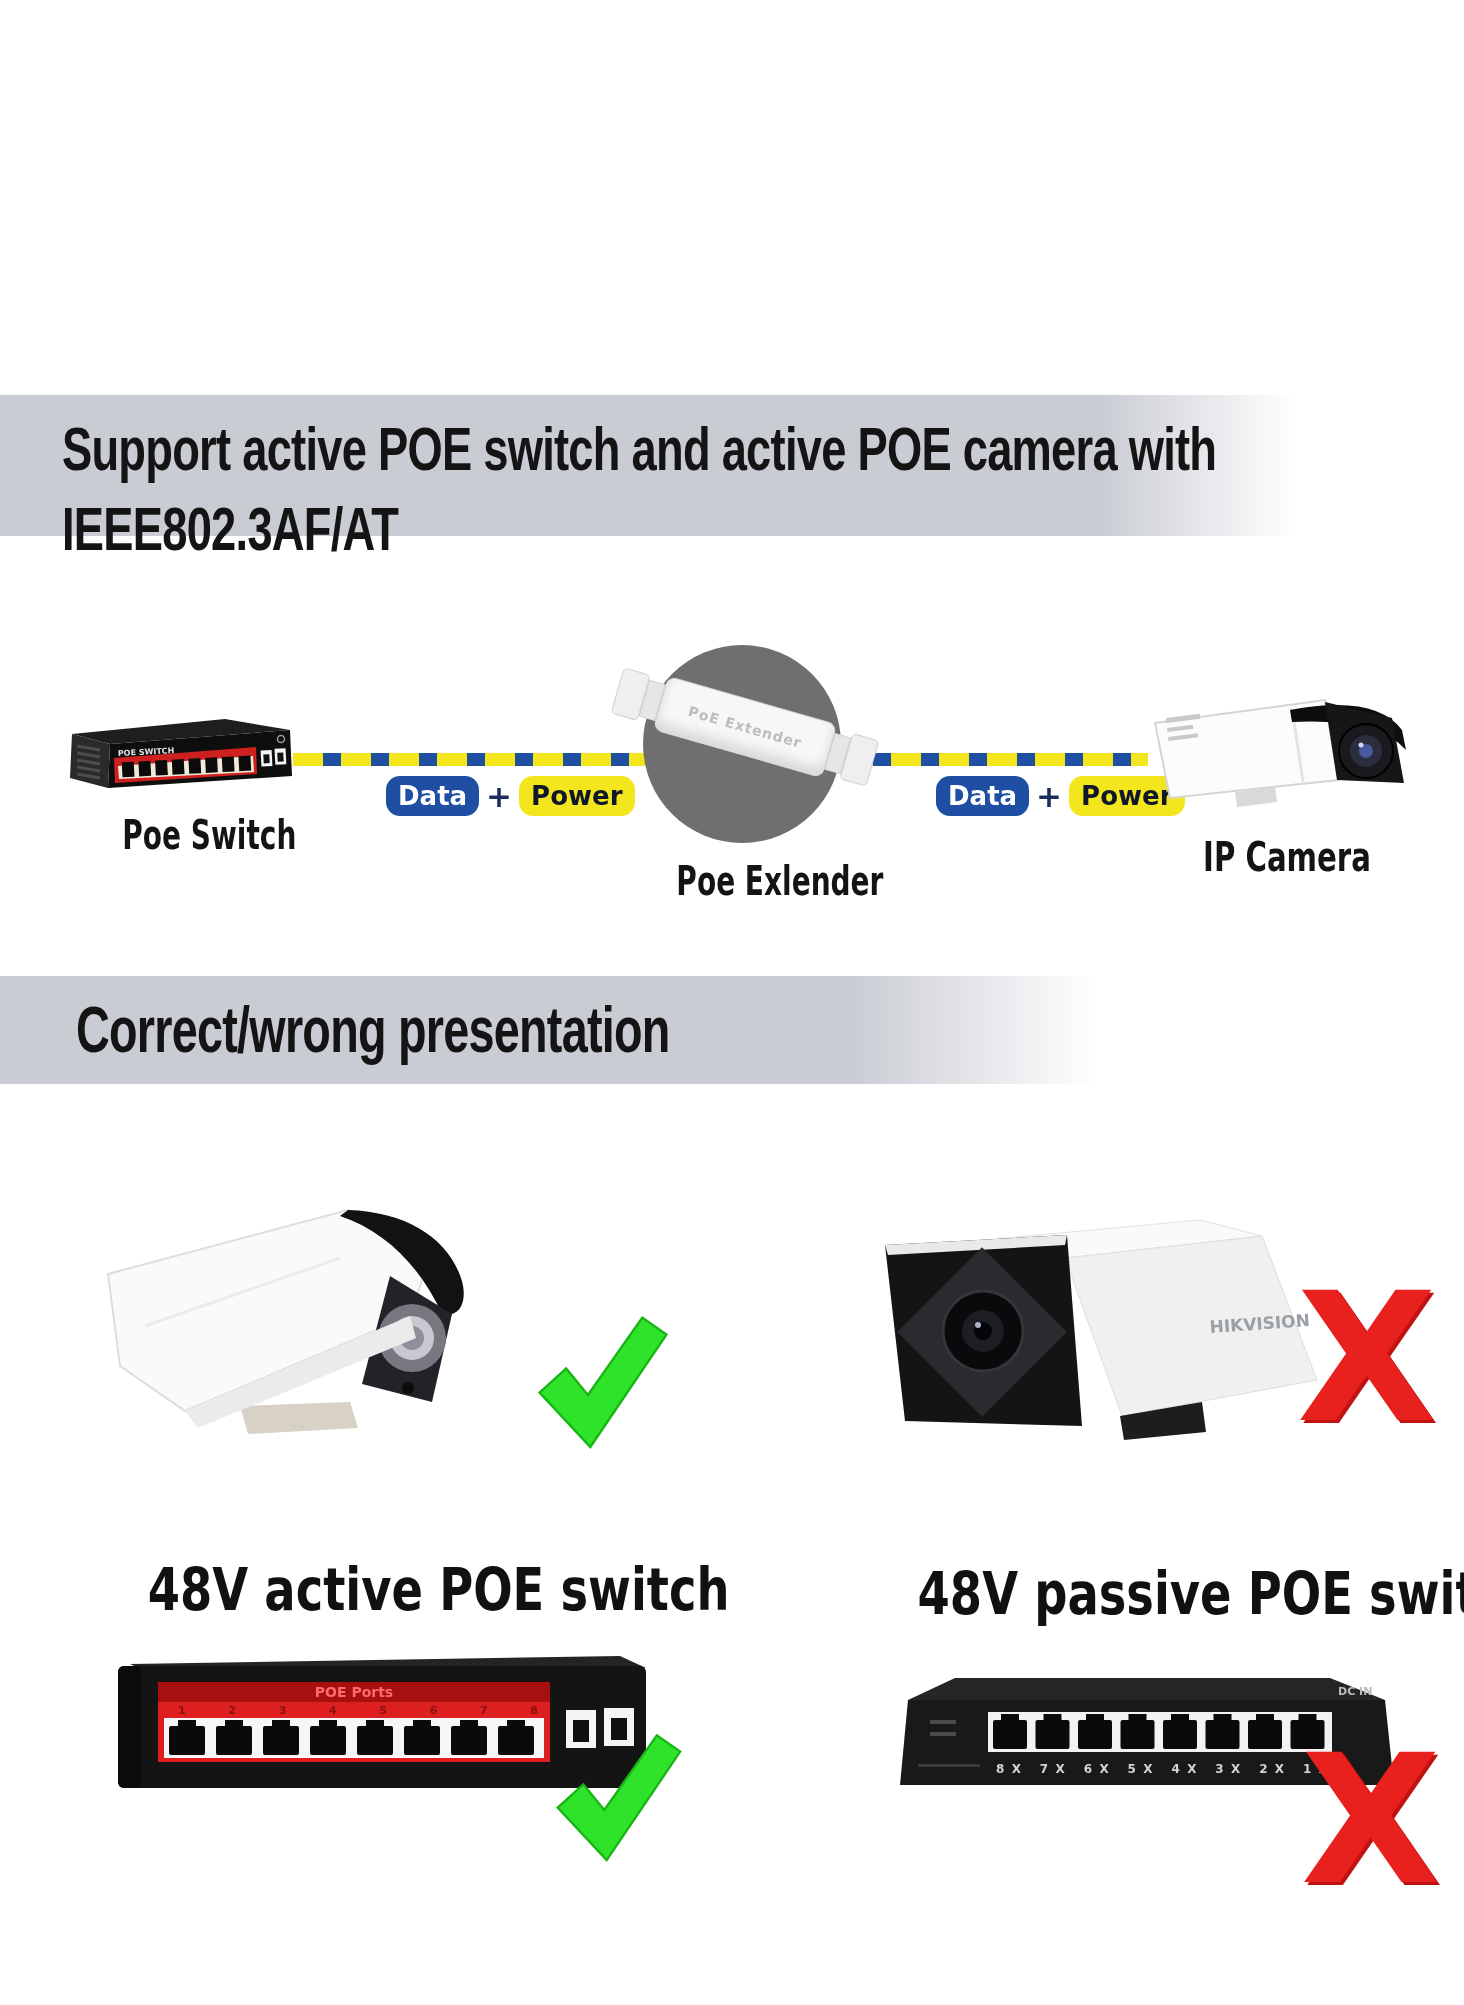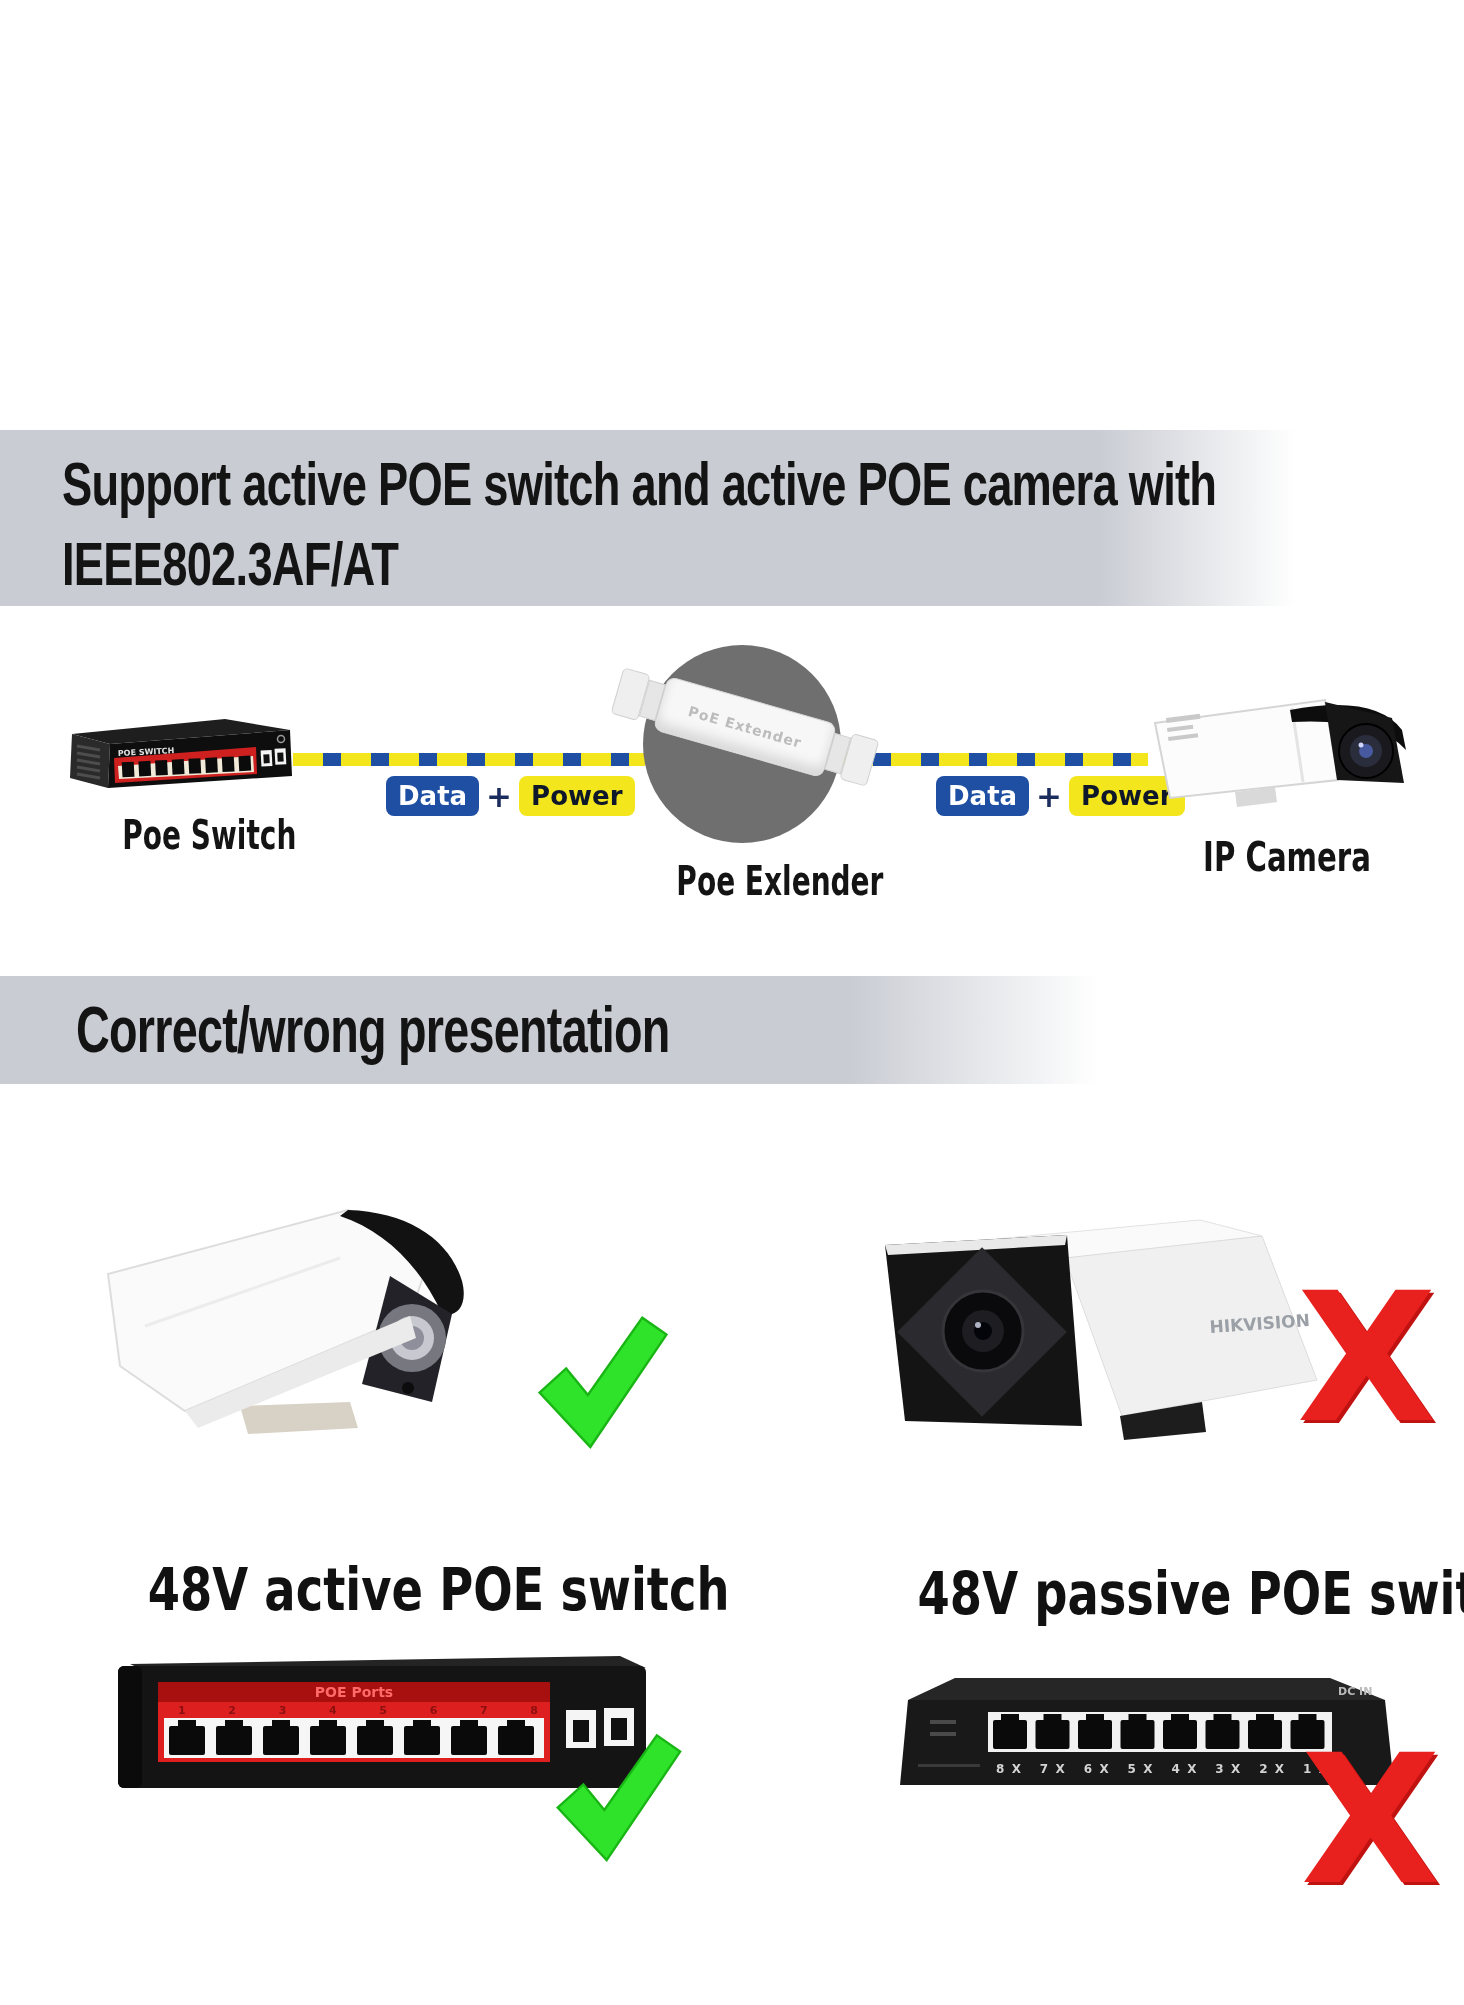--- a/index.html
+++ b/index.html
@@ -1,34 +1,34 @@
 <!DOCTYPE html>
 <html><head>
 <meta charset="utf-8">
 <style>
   html,body{margin:0;padding:0;background:#fff;}
   #canvas{position:relative;width:1464px;height:2005px;background:#ffffff;overflow:hidden;
           font-family:"DejaVu Sans",sans-serif;}
 
   
   .banner{position:absolute;left:0;width:100%;}
-  .banner1{top:430px;height:176px;
+  .banner1{top:395px;height:141px;
     background:linear-gradient(90deg,#c9ccd3 0%,#c9ccd3 75%,#ffffff 88.5%);}
   .banner2{top:954px;height:108px;
     background:linear-gradient(90deg,#c9ccd3 0%,#c9ccd3 58%,#ffffff 75%);margin-top:22px;}
   .banner-text{position:absolute;left:62px;top:14px;color:#141414;
     font-family:"Liberation Sans",sans-serif;font-weight:bold;font-size:62px;line-height:80px;
     letter-spacing:-1px;white-space:nowrap;transform:scaleX(0.73);transform-origin:left center;}
   .banner2 .banner-text{top:0;line-height:108px;font-size:64px;left:76px;}
 
   
   .cable{position:absolute;top:753px;height:13px;
     background:repeating-linear-gradient(90deg,#f3e61c 0 30px,#1e4fa3 30px 48px);}
   .badge-row{position:absolute;top:776px;display:flex;align-items:center;gap:7px;}
-  .badge{font-weight:bold;font-size:26px;line-height:26px;padding:7px 12px;border-radius:8px;}
+  .badge{font-weight:bold;font-size:26px;line-height:26px;padding:7px 12px;border-radius:14px;}
   .badge.data{background:#1e4fa3;color:#ffffff;}
   .badge.power{background:#f3e61c;color:#0f172a;}
   .plus{color:#1b2d5e;font-weight:bold;font-size:31px;}
 
   .dev-label{position:absolute;text-align:center;color:#141414;font-weight:bold;
     font-size:40px;white-space:nowrap;}
   .dev-label > span{display:inline-block;transform:scaleX(0.70);transform-origin:center;}
 
   .ext-circle{position:absolute;left:643px;top:645px;width:198px;height:198px;
     border-radius:50%;background:#6f6f6f;}

